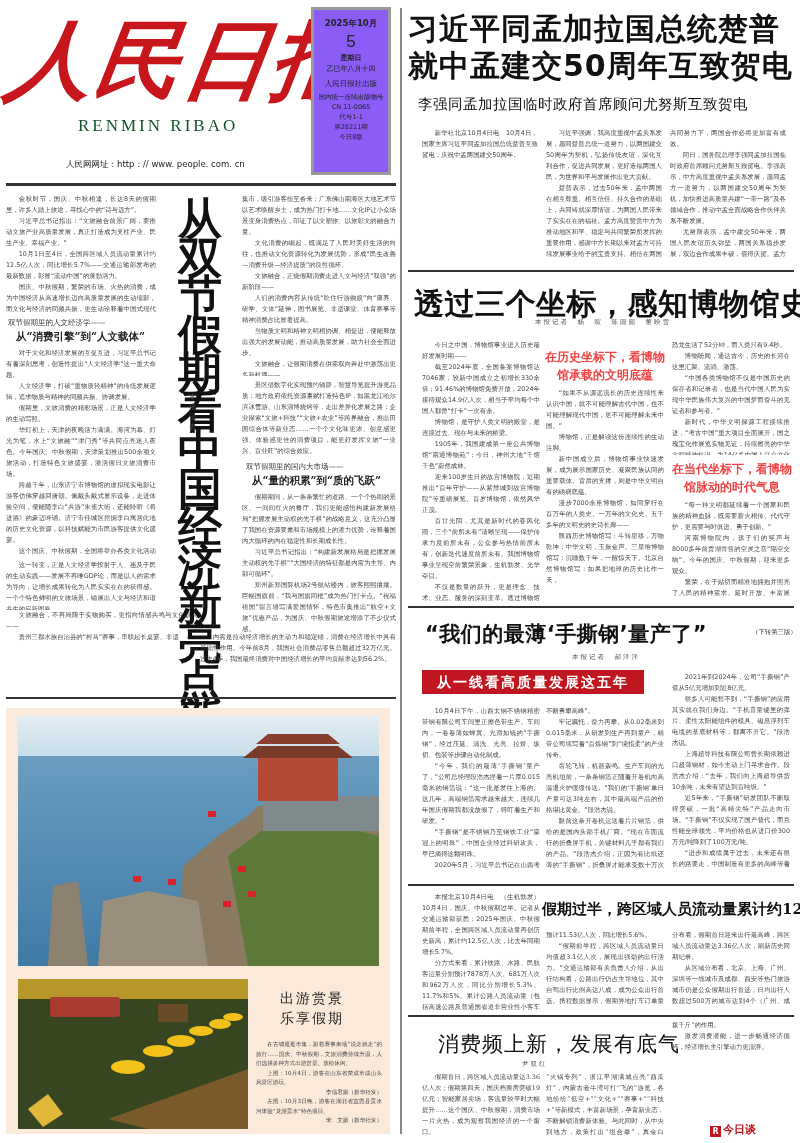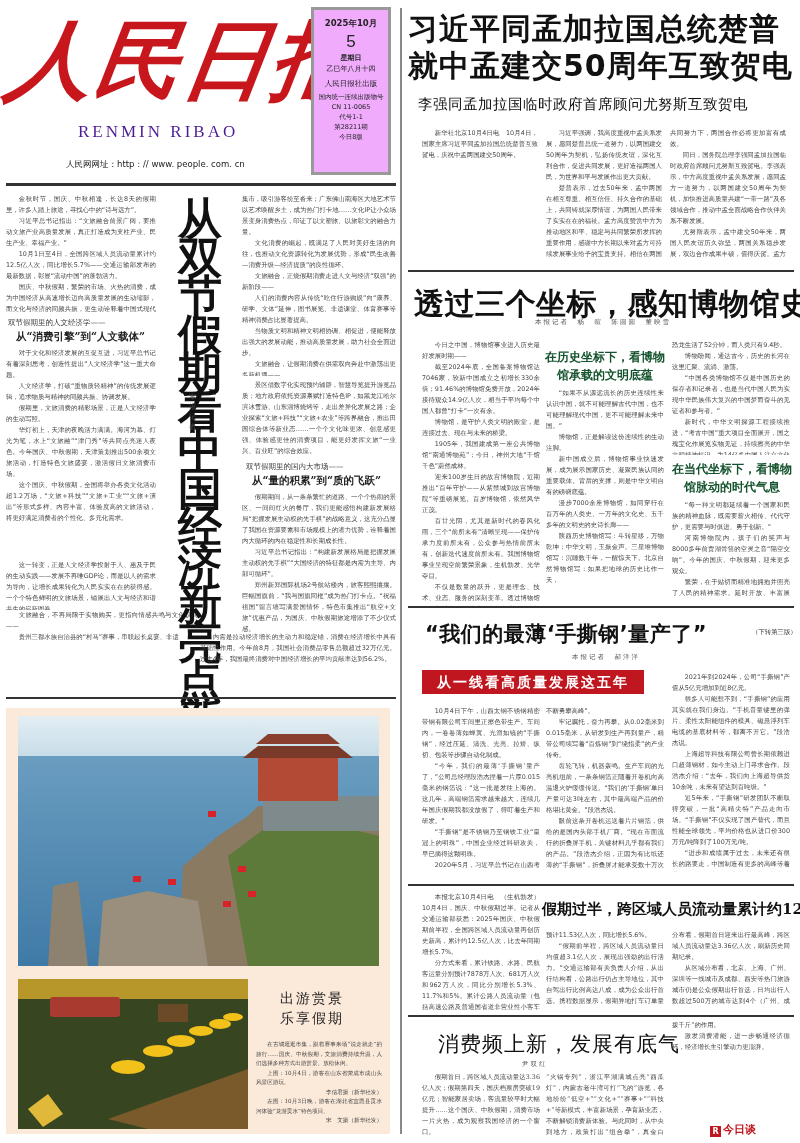--- a/index.html
+++ b/index.html
@@ -4,24 +4,24 @@
 <style>
   * { box-sizing: border-box; margin: 0; padding: 0; }
   html, body { width: 800px; height: 1143px; background: #fff; overflow: hidden; }
   body { font-family: "DejaVu Sans", sans-serif; color: #222; position: relative; }
 
   .abs { position: absolute; }
 
   
   .masthead-logo { left: 8px; top: 10px; width: 300px; height: 120px; }
   .logo-text { font-family: "DejaVu Serif", serif; font-size: 86px; font-style: italic; font-weight: bold; color: #c8161d; letter-spacing: 2px; line-height: 100px; transform: skewX(-8deg); white-space: nowrap; }
-  .logo-roman { left: 78px; top: 122px; font-family: "Liberation Serif", serif; font-size: 17px; color: #4c1d95; letter-spacing: 3px; }
+  .logo-roman { left: 78px; top: 116px; font-family: "Liberation Serif", serif; font-size: 17px; color: #14532d; letter-spacing: 3px; }
   .website { left: 66px; top: 159px; font-size: 8.5px; color: #222; }
 
-  .datebox { left: 311px; top: 7px; width: 80px; height: 168px; border: 3px solid #999; background: #f0abfc; text-align: center; padding-top: 8px; }
+  .datebox { left: 311px; top: 7px; width: 80px; height: 168px; border: 3px solid #999; background: #8b5cf6; text-align: center; padding-top: 8px; }
   .datebox div { font-size: 7px; line-height: 11px; color: #222; }
   .datebox .date-ym { font-size: 8.5px; font-weight: bold; margin-bottom: 2px; }
   .datebox .date-day { font-size: 17px; line-height: 22px; font-family: "Liberation Sans", sans-serif; }
   .datebox .date-pub { font-size: 7.5px; margin: 3px 0; font-family: "DejaVu Serif", serif; }
   .datebox .small { font-size: 6.5px; line-height: 10px; }
 
   
   .main-title { left: 408px; top: 10px; width: 385px; font-size: 30px; font-weight: bold; line-height: 37px; color: #111; letter-spacing: 1px; }
   .main-sub { left: 418px; top: 95px; font-size: 14.5px; color: #111; letter-spacing: 0.5px; }
 
@@ -34,21 +34,21 @@
 
   
   .vheadline { left: 170px; top: 200px; width: 60px; font-size: 44px; font-weight: bold; line-height: 38.5px; color: #111; text-align: center; }
   .vbyline { left: 189px; top: 392px; width: 10px; font-size: 7px; line-height: 10px; color: #444; font-family: "DejaVu Serif", serif; }
 
   .sect-kicker { font-size: 7.5px; color: #333; font-family: "DejaVu Serif", serif; }
   .sect-head { font-size: 10.5px; font-weight: bold; color: #222; font-family: "DejaVu Serif", serif; }
 
   .h2 { font-size: 30px; font-weight: bold; color: #111; font-family: "DejaVu Serif", serif; letter-spacing: 0.5px; white-space: nowrap; }
   .byline { font-size: 6.5px; color: #555; font-family: "DejaVu Serif", serif; letter-spacing: 2px; }
-  .subhead { font-size: 12px; font-weight: bold; color: #14532d; font-family: "DejaVu Serif", serif; line-height: 18px; text-align: center; }
+  .subhead { font-size: 12px; font-weight: bold; color: #ef4444; font-family: "DejaVu Serif", serif; line-height: 18px; text-align: center; }
 
   .banner { left: 422px; top: 670px; width: 222px; height: 24px; background: #c0161f; color: #fff; font-size: 14px; font-weight: bold; text-align: center; line-height: 24px; letter-spacing: 2px; }
 
   
   .photo-panel { left: 6px; top: 708px; width: 384px; height: 426px; background: #fbe9da; }
   .photo-top { left: 18px; top: 716px; width: 361px; height: 250px; overflow: hidden; }
   .photo-bottom { left: 18px; top: 979px; width: 230px; height: 150px; overflow: hidden; }
   .photo-caption-title { left: 280px; top: 988px; font-size: 14px; color: #222; line-height: 20px; letter-spacing: 2px; text-align: center; }
   .photo-caption { left: 256px; top: 1040px; width: 126px; font-size: 5.6px; line-height: 9.5px; color: #444; font-family: "DejaVu Serif", serif; text-align: justify; }
   .photo-caption p { text-indent: 2em; }
@@ -112,20 +112,21 @@
   <p>10月1日至4日，全国跨区域人员流动量累计约12.5亿人次，同比增长5.7%——交通运输部发布的最新数据，彰显“流动中国”的蓬勃活力。</p>
   <p>国庆、中秋假期，繁荣的市场、火热的消费，成为中国经济从高速增长迈向高质量发展的生动缩影，而文化与经济的同频共振，更生动诠释着中国式现代化物质文明和精神文明相协调的人文内涵。</p>
 </div>
 <div class="abs sect-kicker" style="left:8px; top:318px;">双节假期里的人文经济学——</div>
 <div class="abs sect-head" style="left:16px; top:330px;">从“消费引擎”到“人文载体”</div>
 <div class="abs textcol" style="left:6px; top:348px; width:150px; height:210px;">
   <p>对于文化和经济发展的互促互进，习近平总书记有着深刻思考，创造性提出“人文经济学”这一重大命题。</p>
   <p>人文经济学，打破“重物质轻精神”的传统发展逻辑，追求物质与精神的同频共振、协调发展。</p>
   <p>假期里，文旅消费的精彩场景，正是人文经济学的生动写照。</p>
   <p>华灯初上，天津的夜晚活力满满。海河为幕、灯光为笔，水上“文旅融”“津门秀”等共同点亮迷人夜色。今年国庆、中秋假期，天津策划推出500余项文旅活动，打造特色文旅盛宴，激活假日文旅消费市场。</p>
+  <p>跨越千年，山东济宁市博物馆的虚拟现实电影让游客仿佛穿越回唐朝。佩戴头戴式显示设备，走进体验空间，便能随李白“共游”朱雀大街，还能聆听《将进酒》的豪迈吟诵。济宁市任城区挖掘李白寓居此地的历史文化资源，以科技赋能为市民游客提供文化盛宴。</p>
   <p>这个国庆、中秋假期，全国将举办各类文化活动超1.2万场，“文旅+科技”“文旅+工业”“文旅+演出”等形式多样、内容丰富、体验度高的文旅活动，将更好满足消费者的个性化、多元化需求。</p>
 
 </div>
 <div class="abs textcol" style="left:6px; top:560px; width:150px; height:50px;">
   <p>这一转变，正是人文经济学投射于人、惠及于民的生动实践——发展不再唯GDP论，而是以人的需求为导向，让增长成果转化为人民实实在在的获得感。一个个特色鲜明的文旅场景，铺展出人文与经济和谐共生的崭新图卷。</p>
 </div>
 <div class="abs textcol" style="left:6px; top:610px; width:192px; height:80px;">
   <p>文旅融合，不再局限于实物购买，更指向情感共鸣与文化认同——</p>
   <p>贵州三都水族自治县的“村马”赛事，串联起长桌宴、非遗</p>
 </div>

